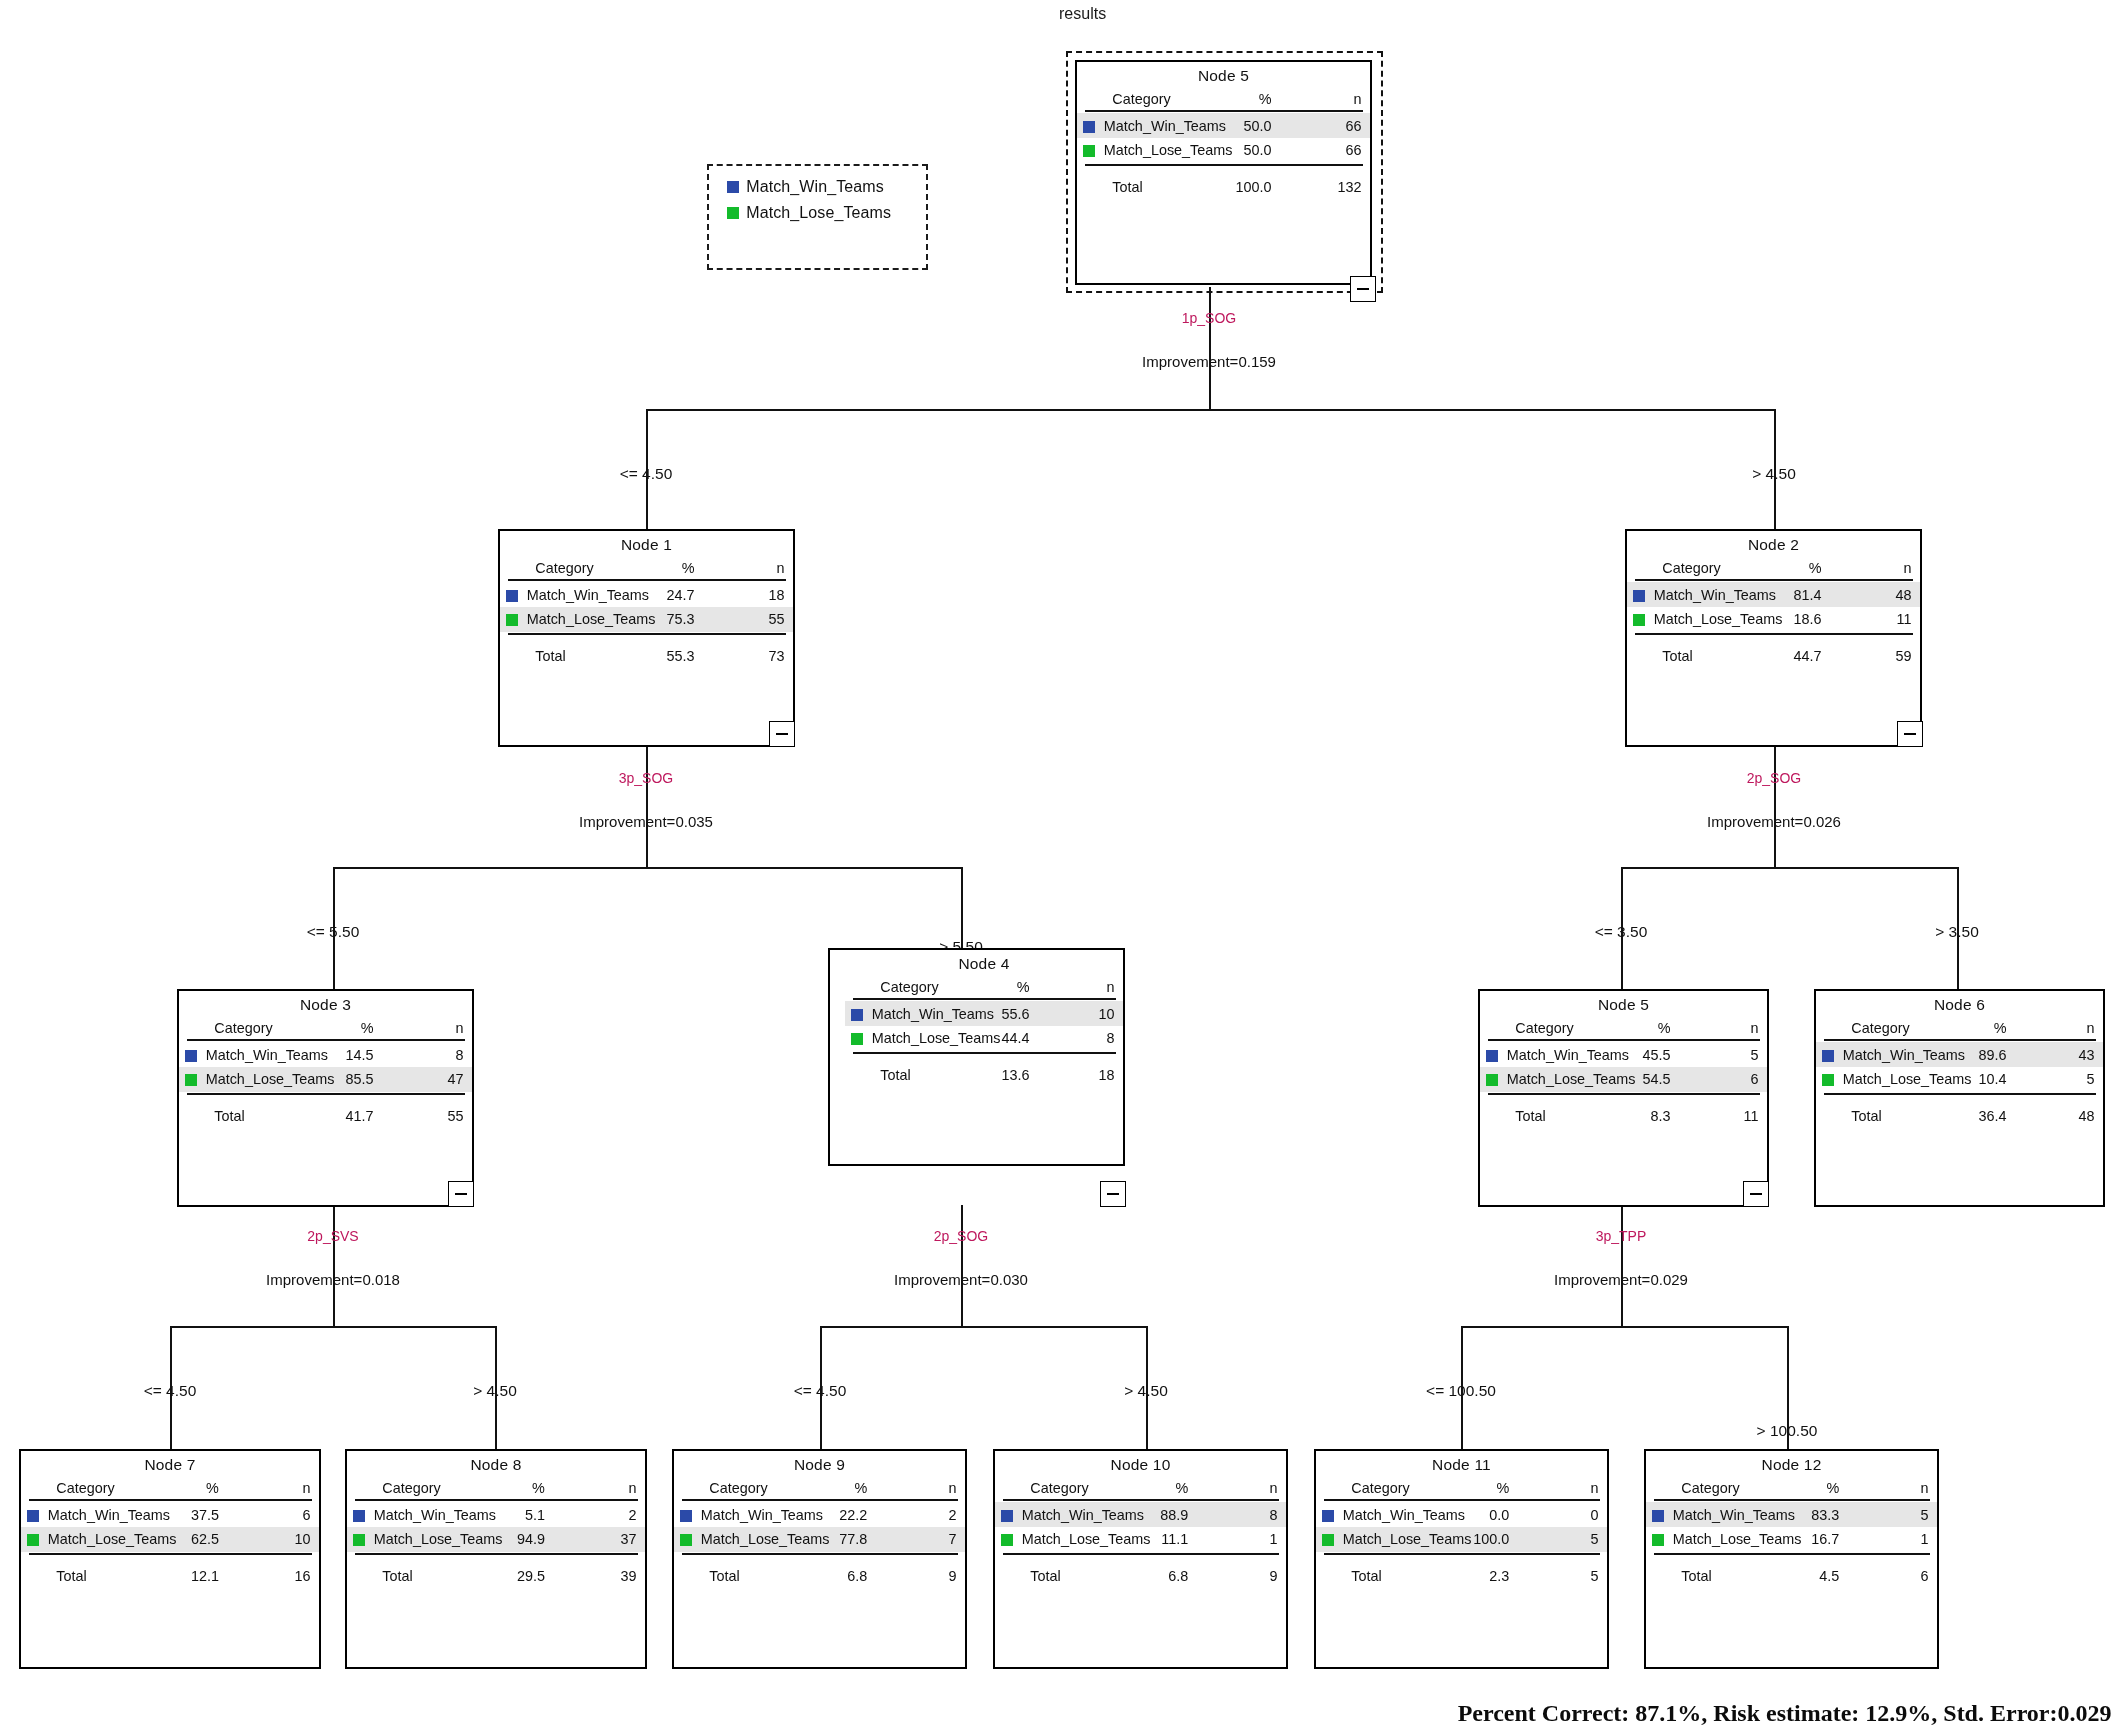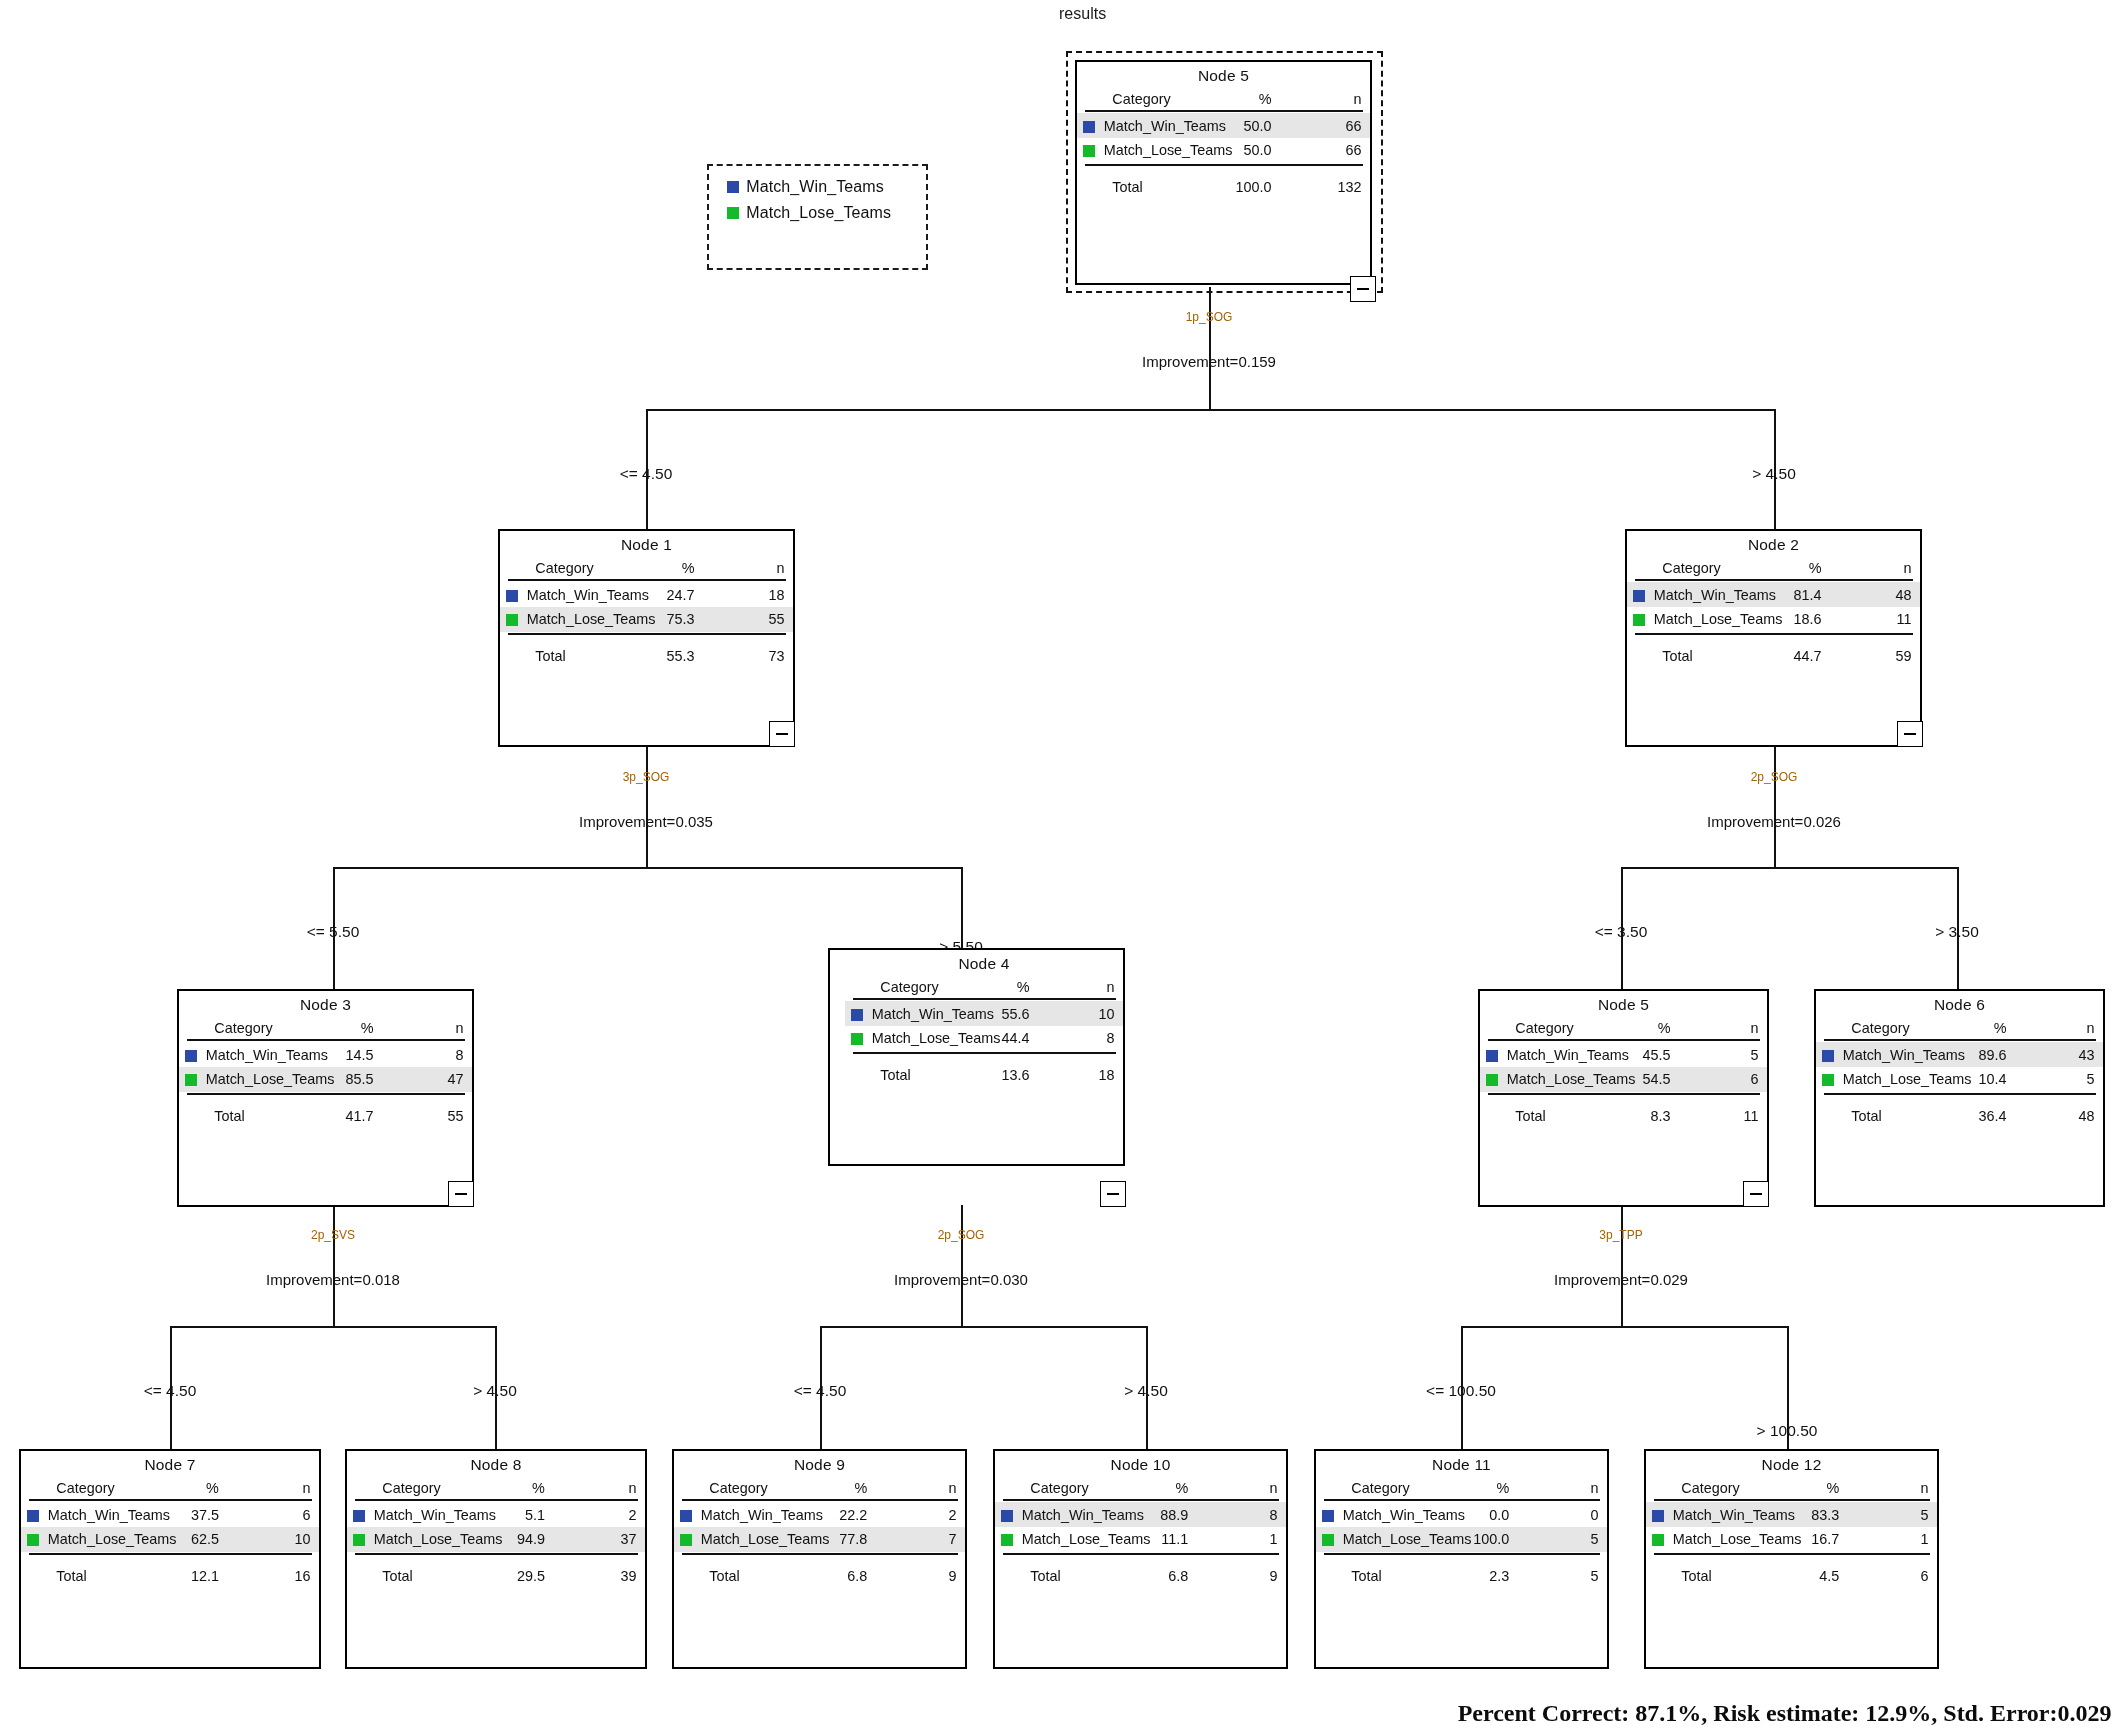--- a/index.html
+++ b/index.html
@@ -83,21 +83,21 @@
   }
   .collapse-btn::after{
     content:"";display:block;width:11.8px;height:2.1px;background:#000;
   }
 
   
   .vline{position:absolute;background:#111;width:2.1px;}
   .hline{position:absolute;background:#111;height:2.1px;}
 
   
-  .split-var{position:absolute;font-size:12px;color:#a16207;white-space:nowrap;transform:translateX(-50%);}
+  .split-var{position:absolute;font-size:14px;color:#be185d;white-space:nowrap;transform:translateX(-50%);}
   .split-imp{position:absolute;font-size:15px;color:#111;white-space:nowrap;transform:translateX(-50%);}
   .edge-label{position:absolute;font-size:15.5px;color:#111;white-space:nowrap;transform:translateX(-50%);text-align:center;}
 
   
   #footer{
     position:absolute;
     right:7.5px; bottom:5.3px;
     font-family:"Liberation Serif", serif;
     font-weight:bold;
     font-size:24px;

